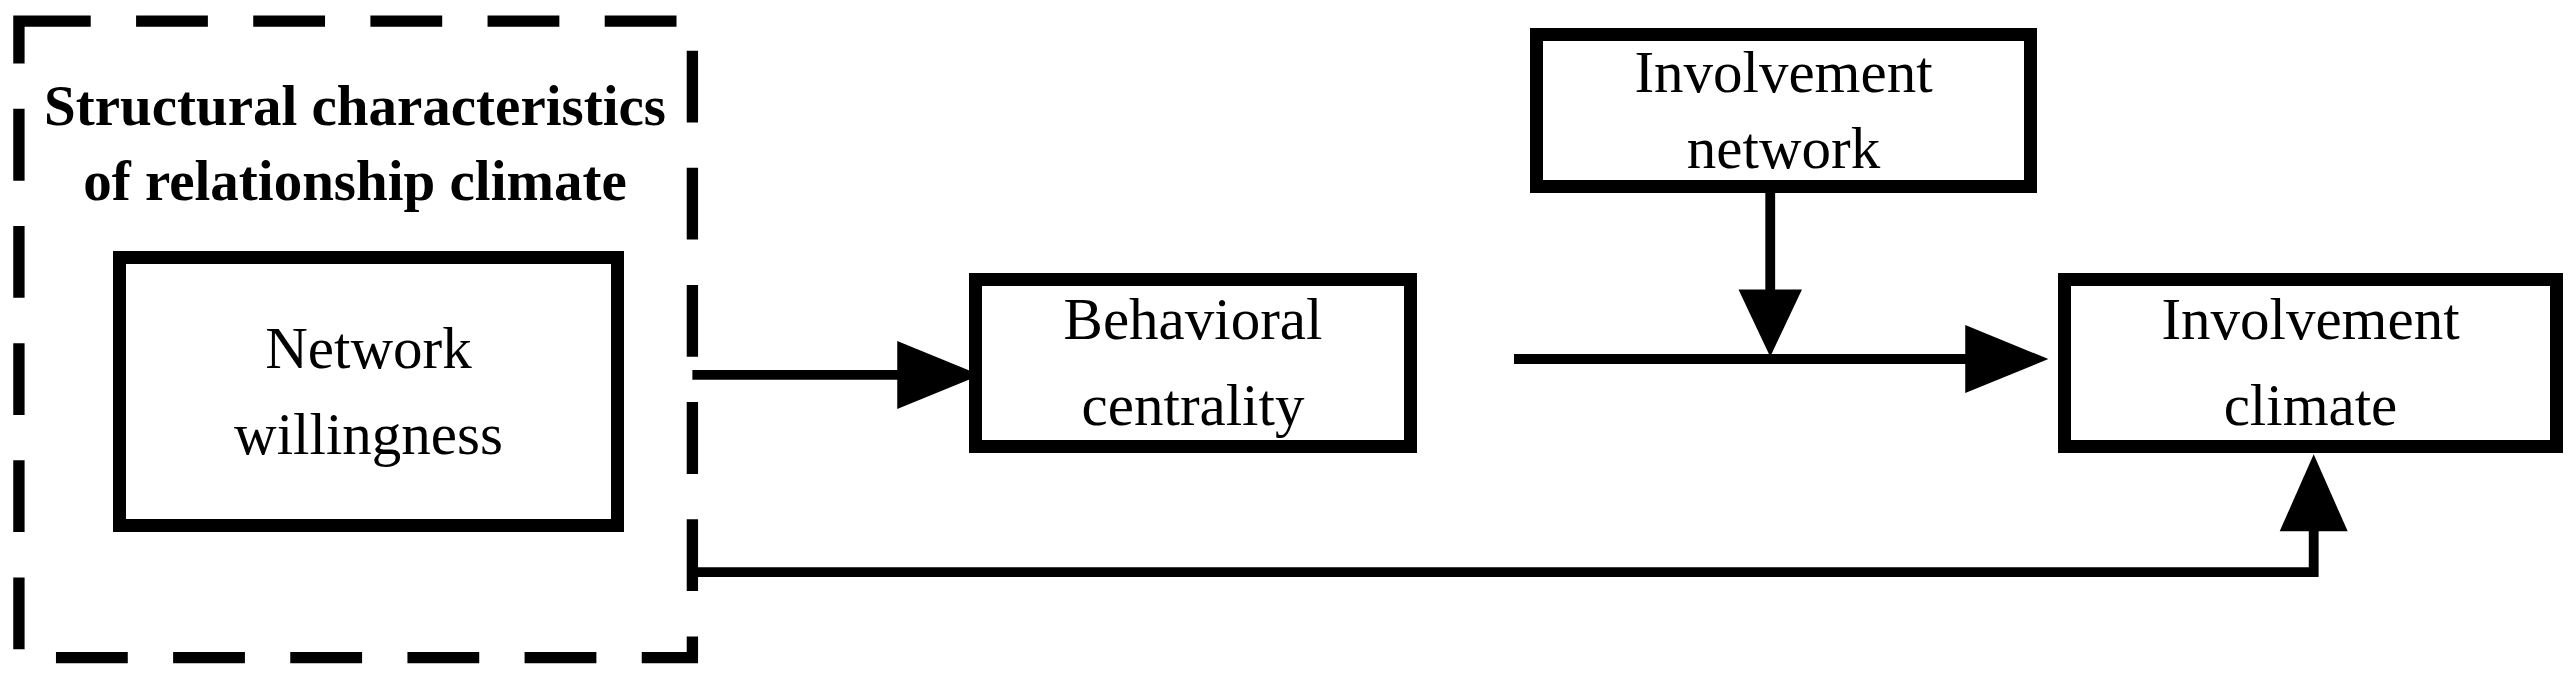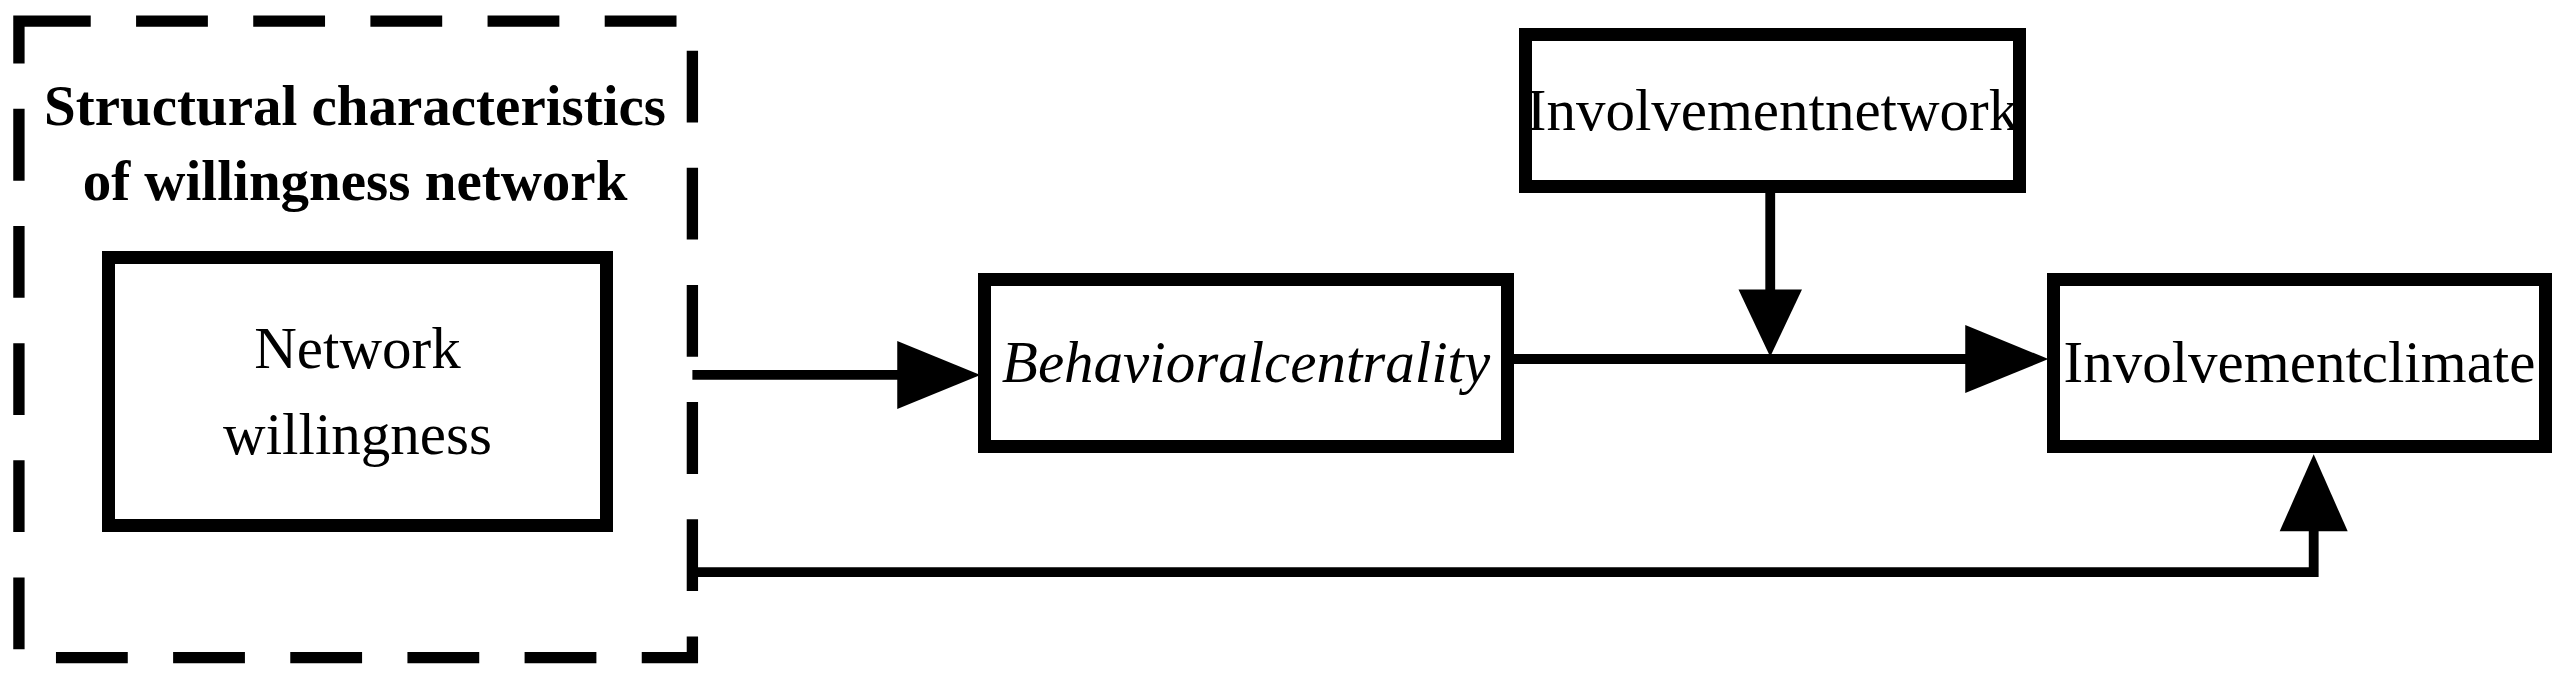--- a/index.html
+++ b/index.html
@@ -28,28 +28,28 @@
     text-align:center;
     font-weight:bold;
     font-size:57px; line-height:1.32;
     white-space:nowrap;
   }
   .group-title .line { display:block; }
   .node {
     position:absolute; z-index:3;
     border:13px solid var(--ink);
     background:var(--bg);
-    display:flex; flex-direction:row;
+    display:flex; flex-direction:column;
     align-items:center; justify-content:center;
     text-align:center;
-    font-size:59px; line-height:1.45;
+    font-size:59px; line-height:1.45;margin-left:11px;
   }
   .node .line { display:block; }
   #node-network-centrality   { left:102px;  top:251px; width:511px; height:281px; }
-  #node-behavioral-willingness { left:978px; top:273px; width:536px; height:180px;font-style:italic; }
+  #node-behavioral-willingness { left:958px; top:273px; width:448px; height:180px; }
   #node-involvement-climate  { left:1519px; top:28px;  width:507px; height:165px; line-height:1.28; }
   #node-engagement-behavior  { left:2047px; top:273px; width:505px; height:180px; }
 </style>
 </head>
 <body>
 
 <div class="canvas">
 
   <svg class="connector-layer" viewBox="0 0 3406 897" xmlns="http://www.w3.org/2000/svg">
 
@@ -71,21 +71,21 @@
     </g>
 
     <g>
       <polyline points="915,757 3060,757 3060,697"></polyline>
       <polygon points="3060,601 3015,703 3105,703"></polygon>
     </g>
   </svg>
 
   <div class="group-title">
     <span class="line">Structural characteristics</span>
-    <span class="line">of willingness network</span>
+    <span class="line">of relationship climate</span>
   </div>
 
   <div class="node" id="node-network-centrality">
     <span class="line">Network willingness</span>
   </div>
 
   <div class="node" id="node-behavioral-willingness">
     <span class="line">Behavioral</span>
     <span class="line">centrality</span>
   </div>

